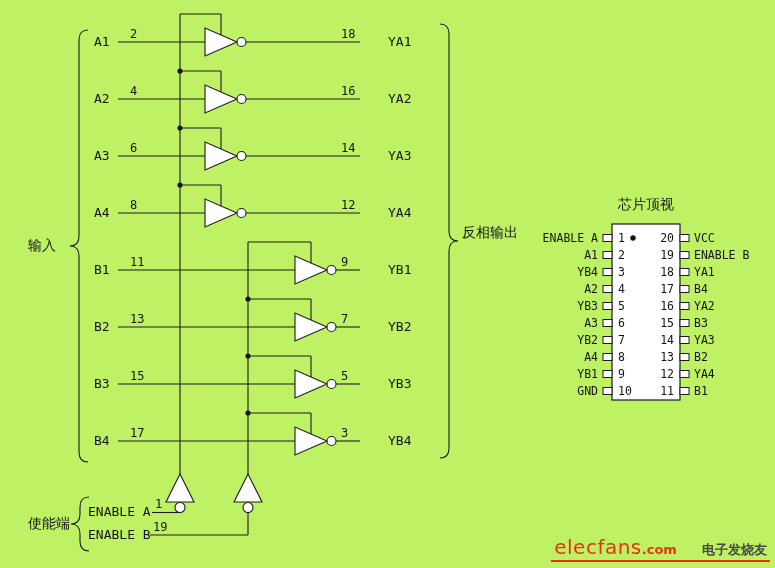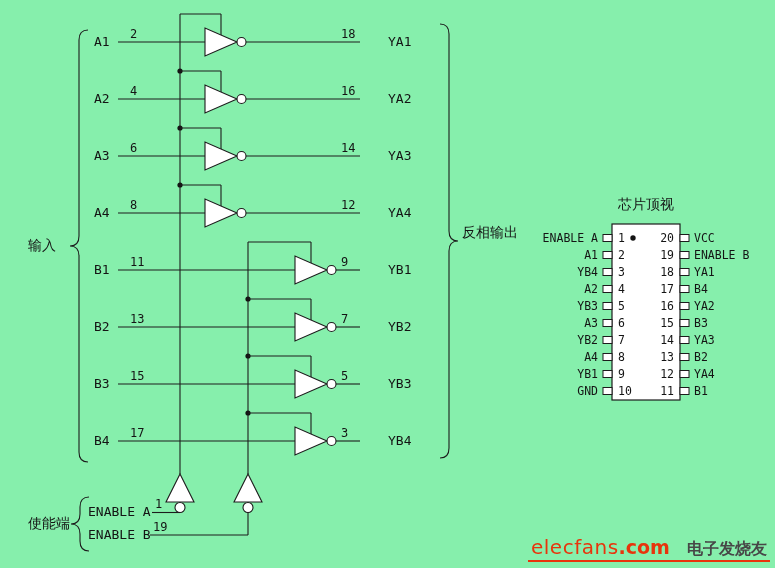--- a/index.html
+++ b/index.html
@@ -1,34 +1,34 @@
 <!DOCTYPE html>
 <html><head>
 <meta charset="utf-8">
 <style>
   * { margin:0; padding:0; box-sizing:border-box; }
   html,body { background:#ffffff; }
   body { font-family:"DejaVu Sans", sans-serif; }
-  .canvas { position:relative; width:775px; height:568px; background:#86efac; overflow:hidden; }
+  .canvas { position:relative; width:775px; height:568px; background:#bef264; overflow:hidden; }
   svg text { fill:#141414; }
   .wire   { stroke:#1c1c1c; stroke-width:1.1; fill:none; }
   .gate   { fill:#ffffff; stroke:#1c1c1c; stroke-width:1.1; }
   .bubble { fill:#ffffff; stroke:#1c1c1c; stroke-width:1.1; }
   .junction { fill:#141414; stroke:none; }
   .chip-body { fill:#ffffff; stroke:#1c1c1c; stroke-width:1.2; }
   .pin-box   { fill:#ffffff; stroke:#1c1c1c; stroke-width:1; }
   .lbl  { font-family:"DejaVu Sans Mono", monospace; font-size:13px; }
   .pin  { font-family:"DejaVu Sans Mono", monospace; font-size:12px; }
   .cpin { font-family:"DejaVu Sans Mono", monospace; font-size:11.5px; }
   .cn   { font-family:"DejaVu Sans", sans-serif; font-size:14px; }
   .footer { position:absolute; right:5px; bottom:6px; border-bottom:2px solid #e8340c;
             padding:0 3px 3px 3px; white-space:nowrap; line-height:1; }
   .brand { color:#e8340c; font-weight:normal; font-size:20px; letter-spacing:0.5px; }
-  .brand-domain { color:#e8340c; font-weight:bold; font-size:19px; }
-  .tagline { color:#474747; font-weight:bold; font-size:16px; margin-left:12px; }
+  .brand-domain { color:#e8340c; font-weight:bold; font-size:13px; }
+  .tagline { color:#474747; font-weight:bold; font-size:13px; margin-left:20px; }
 </style>
 </head>
 <body>
 
 <div class="canvas">
   <svg id="schematic" width="775" height="568" viewBox="0 0 775 568">
       <line x1="180" y1="14" x2="180" y2="474" class="wire"></line>
       <line x1="180" y1="14" x2="221" y2="14" class="wire"></line>
       <line x1="221" y1="14" x2="221" y2="35" class="wire"></line>
       <circle cx="180" cy="71" r="2.6" class="junction"></circle>

